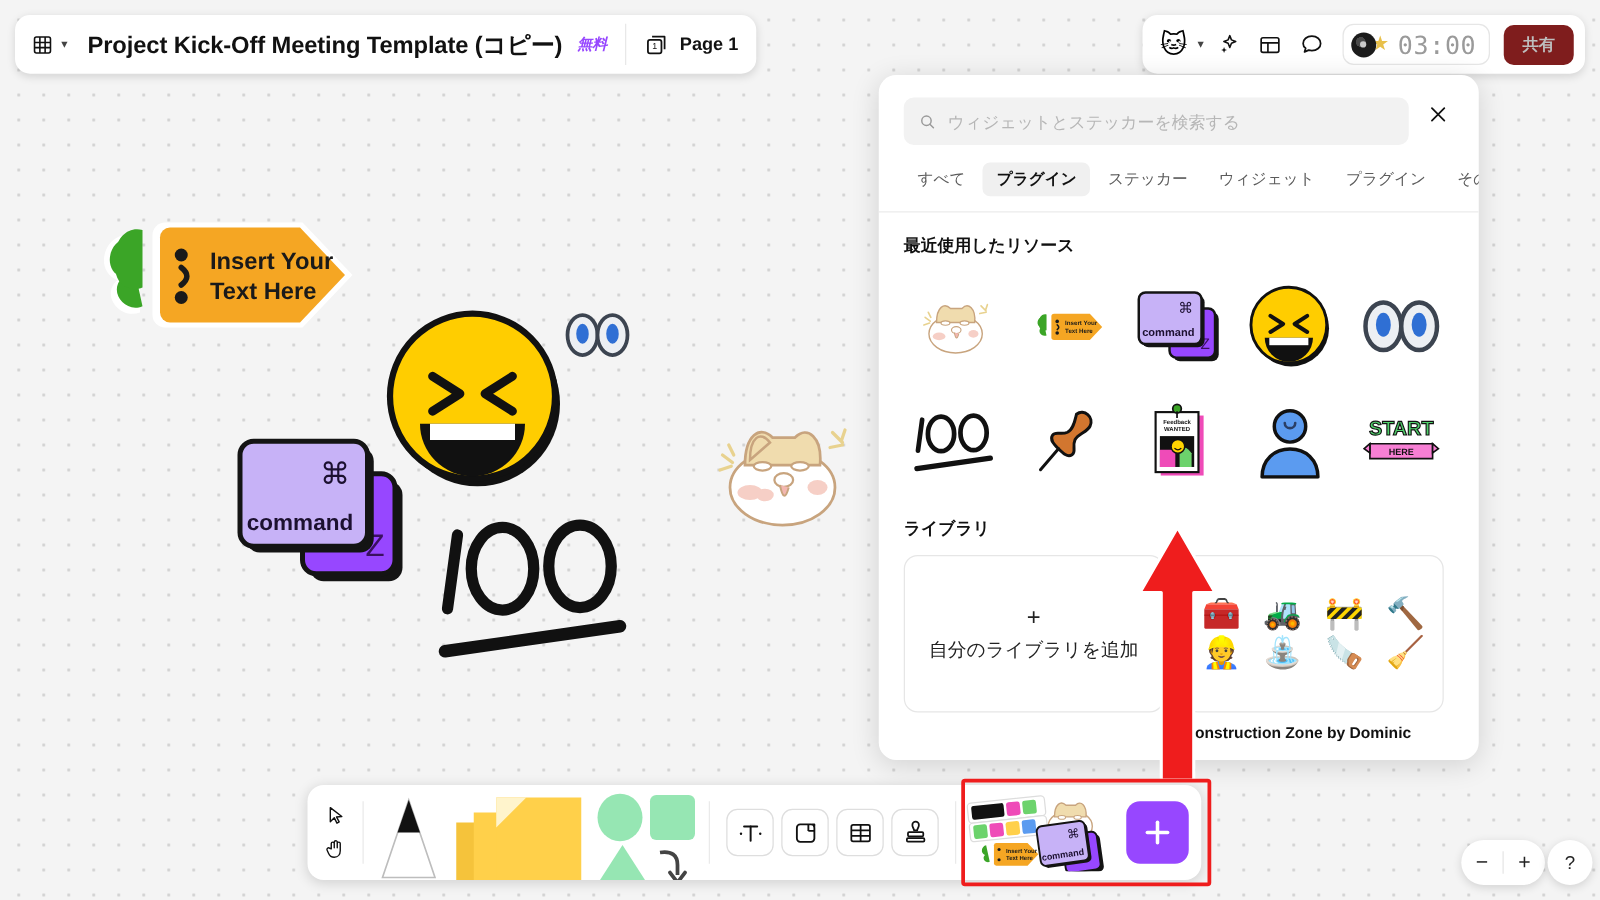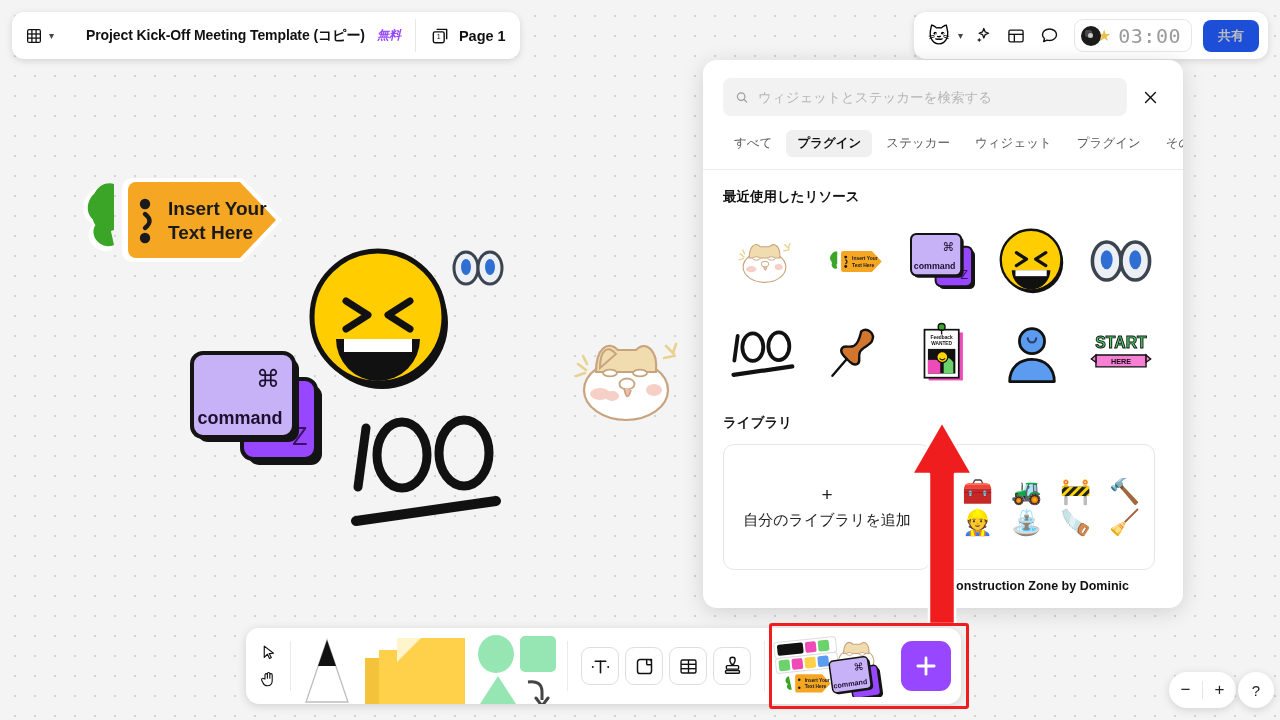--- a/index.html
+++ b/index.html
@@ -23,22 +23,22 @@
     background: #fff; border-radius: 12px;
     box-shadow: 0 2px 7px rgba(0,0,0,.13);
     display: flex; align-items: stretch;
   }
   .hdr-left .seg { display: flex; align-items: center; padding: 0 14px; }
   .hdr-left .seg.first { padding-left: 13px; padding-right: 16px; }
   .divider-v { width: 1px; background: #e8e8e8; margin: 7px 0; }
   .figjam-logo { width: 18px; height: 18px; flex: none; }
   .caret { margin-left: 6px; color: #444; font-size: 10px; line-height: 1; }
   .doc-title {
-    font-size: 14px; font-weight: bold; color: #111;
-    margin-left: 16px; white-space: nowrap; letter-spacing: -.1px;
+    font-size: 19px; font-weight: bold; color: #111;
+    white-space: nowrap; letter-spacing: -.1px;
   }
   .badge-free {
     margin-left: 12px; font-size: 12px; color: #9747ff; font-weight: bold;
     white-space: nowrap;
     font-style: italic;
   }
   .page-icon { width: 20px; height: 20px; flex: none; }
   .page-label { font-size: 14.5px; font-weight: bold; color: #111; margin-left: 9px; }
 
   
@@ -71,21 +71,21 @@
     content: ""; position: absolute; left: 7.5px; top: 7.5px;
     width: 5px; height: 5px; border-radius: 50%; background: #c9c9c9;
   }
   .timer-star { font-size: 16px; margin-left: -7px; color: #e8c04a; line-height: 1; }
   .timer-time {
     font-family: "DejaVu Sans Mono", "Liberation Mono", monospace;
     font-size: 20px; color: #9a9a9a; letter-spacing: .5px; margin-left: 4px;
   }
   .share-btn {
     margin-left: 9px; height: 32px; padding: 0 15px;
-    background: #1d4ed8; color: #bdbdbd;
+    background: #7f1d1d; color: #bdbdbd;
     border: none; border-radius: 8px;
     font-size: 13px; font-weight: bold;
     font-family: "Liberation Sans", sans-serif;
     cursor: default;
   }
 
   
   .canvas-layer { position: absolute; inset: 0; }
   .sticker { position: absolute; }
 
@@ -104,21 +104,21 @@
 
   
   .panel {
     position: absolute; left: 703px; top: 60px;
     width: 480px; height: 548px;
     background: #fff; border-radius: 14px;
     box-shadow: 0 4px 22px rgba(0,0,0,.14);
     overflow: hidden;
   }
   .panel-top { padding: 18px 20px 0 20px; }
-  .searchrow { display: flex; align-items: center; gap: 10px; }
+  .searchrow { display: flex; align-items: flex-start; gap: 10px; }
   .searchbox {
     flex: 1; height: 38px; background: #f2f2f2; border-radius: 8px;
     display: flex; align-items: center; padding: 0 12px; gap: 9px;
   }
   .search-input {
     border: none; background: transparent; outline: none;
     font-size: 13.5px; color: #333; width: 100%;
     font-family: "Liberation Sans", sans-serif;
   }
   .search-input::placeholder { color: #b6b6b6; }

